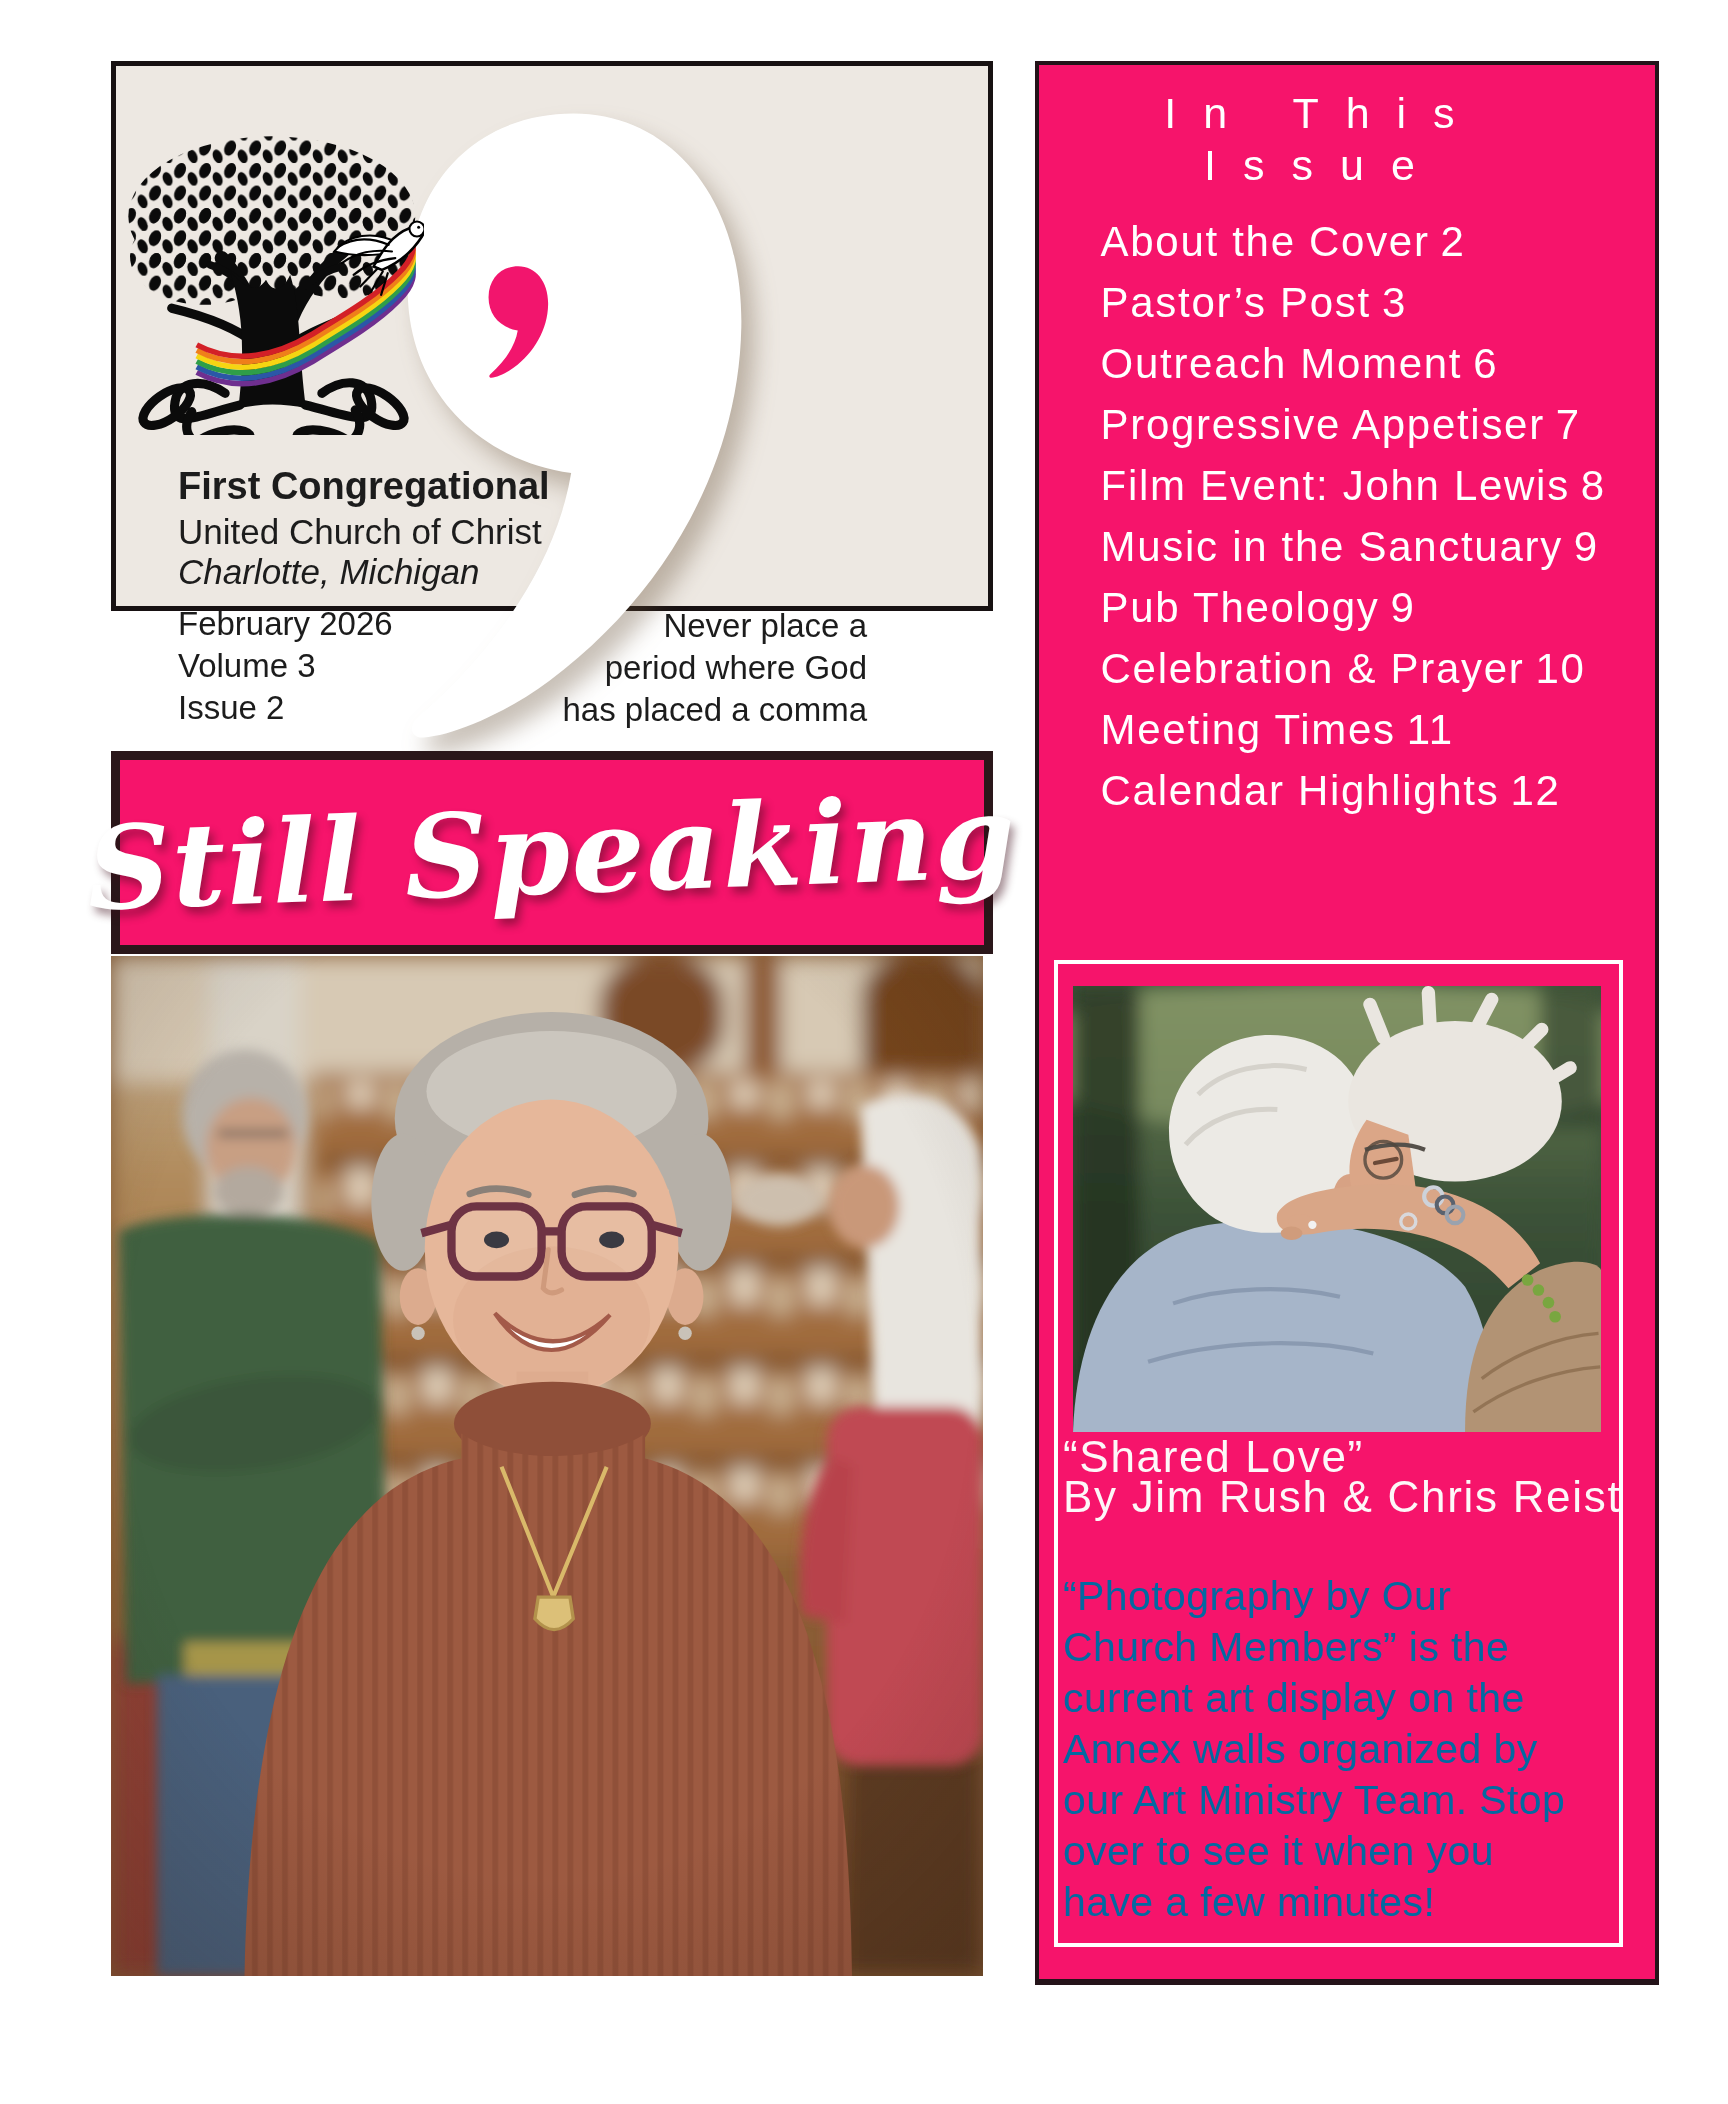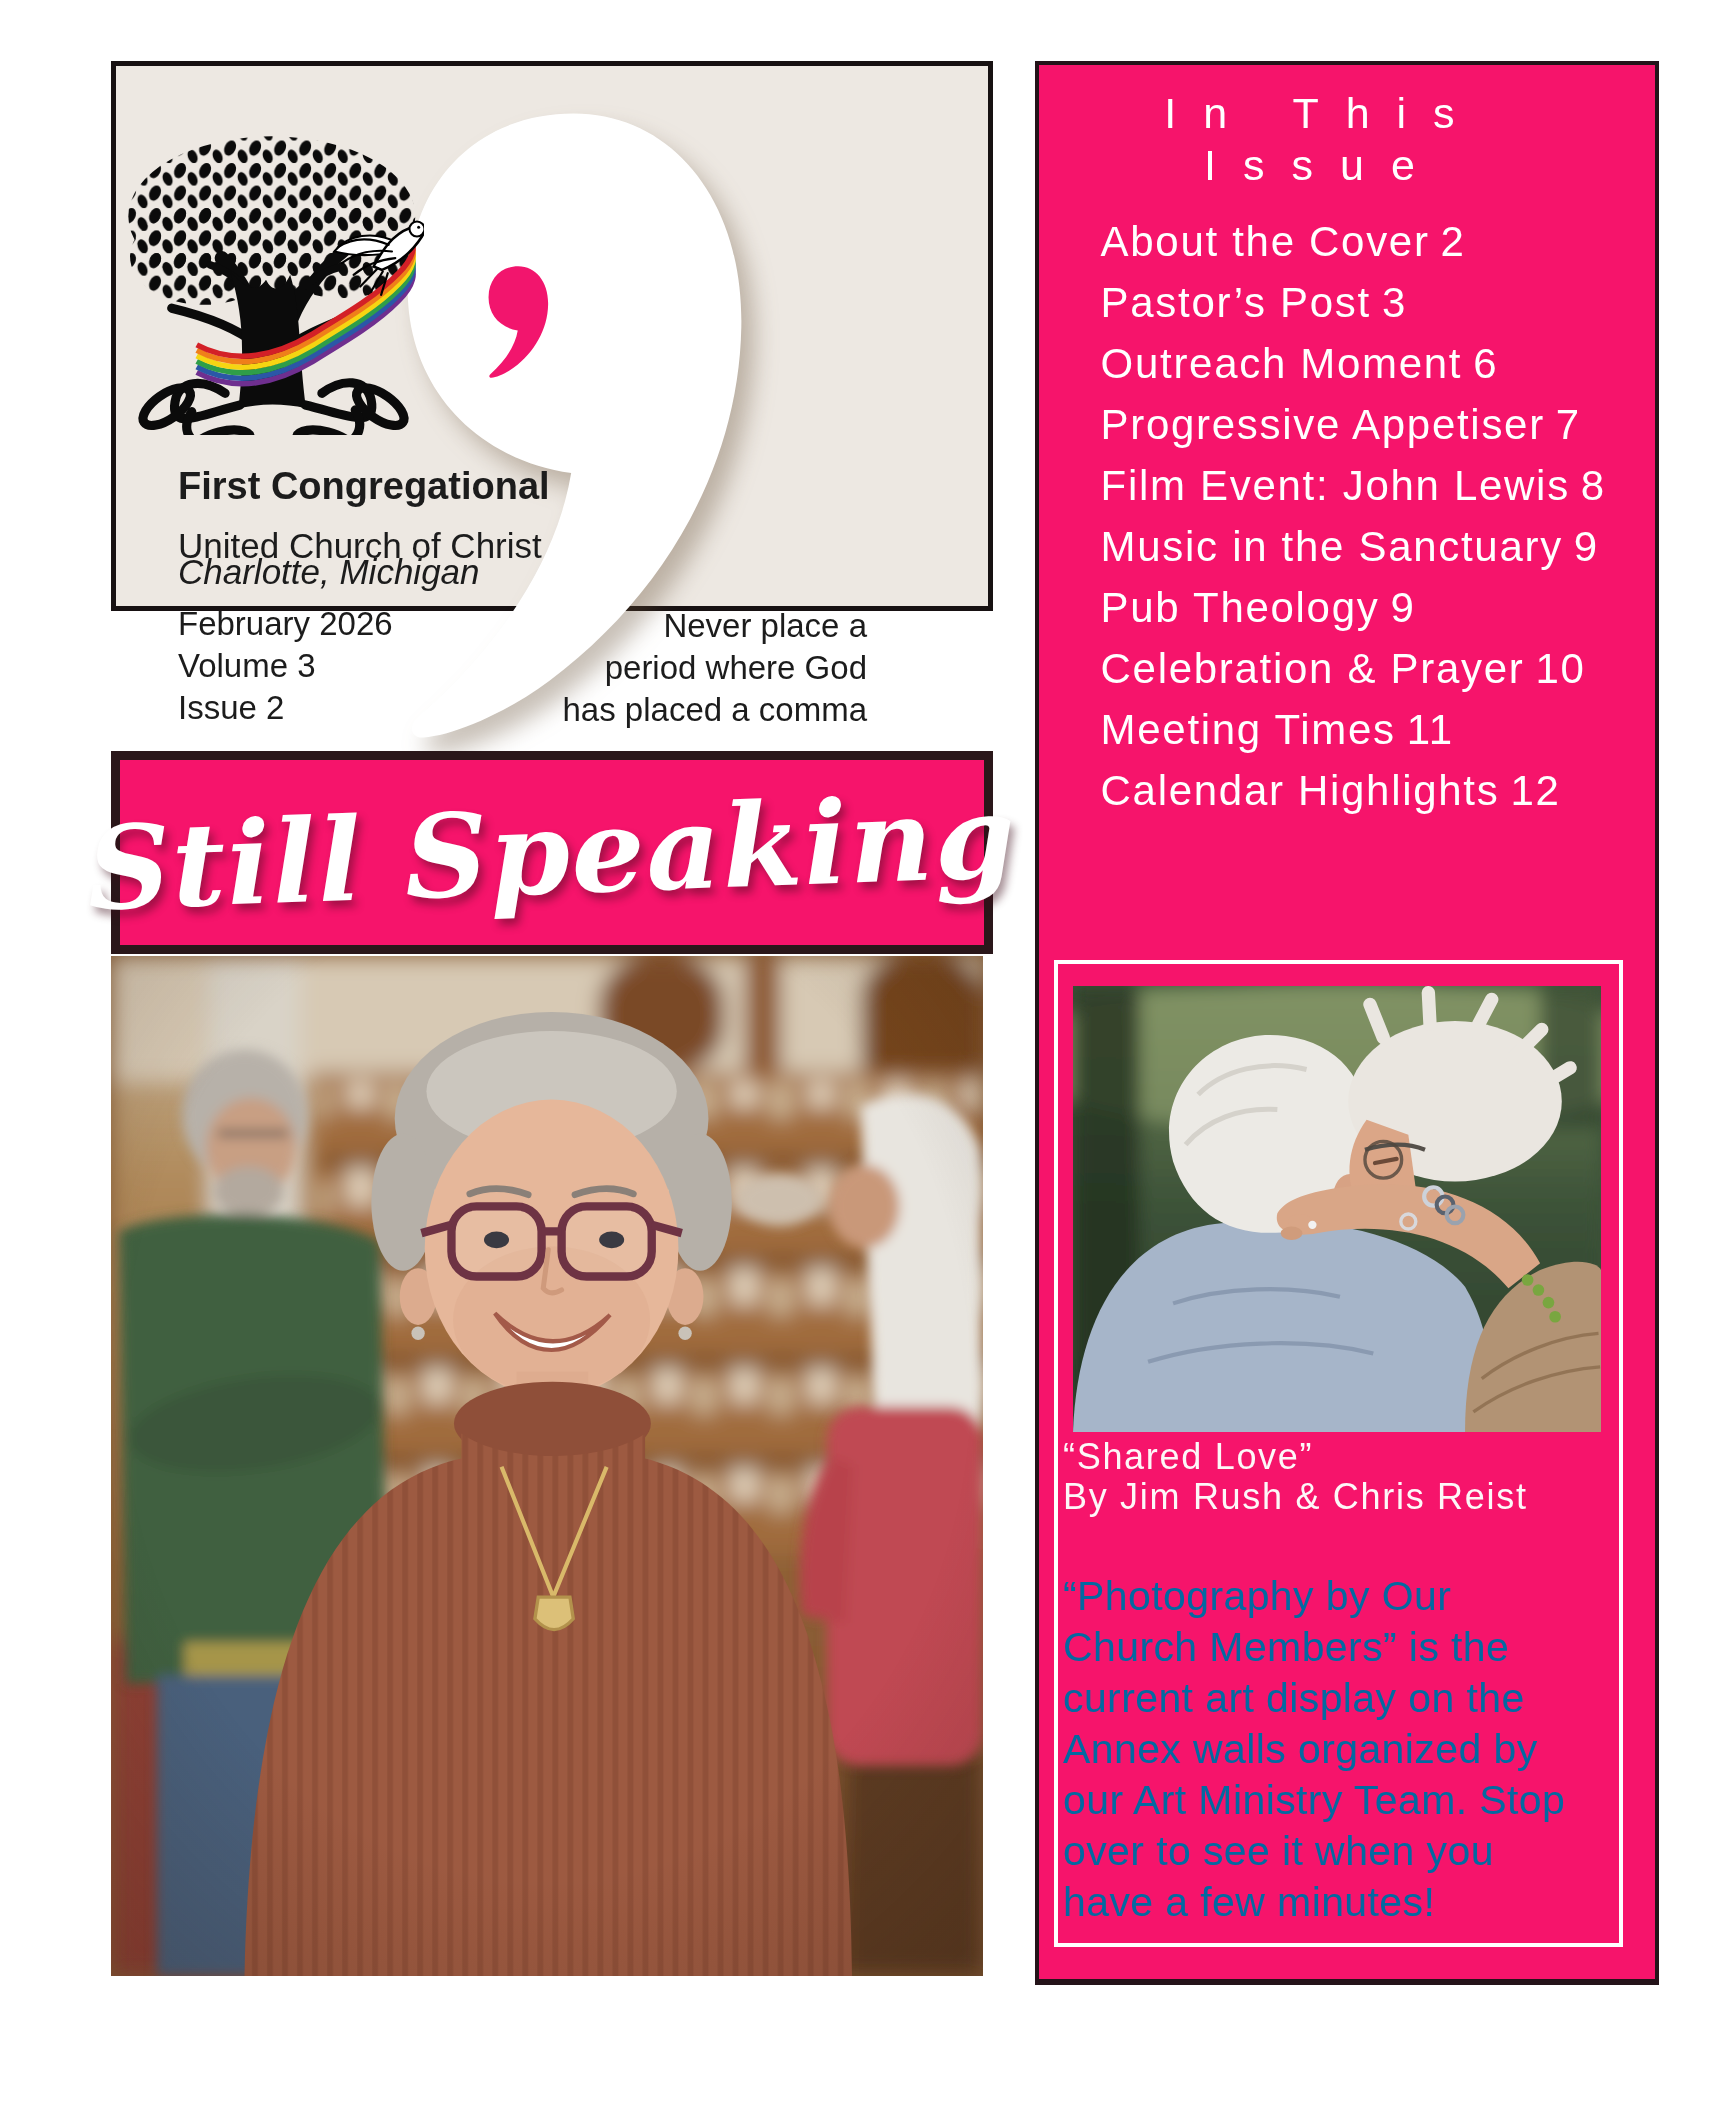--- a/index.html
+++ b/index.html
@@ -11,21 +11,21 @@
 
   
   .masthead-box{left:111px;top:61px;width:882px;height:550px;
     background:#EDE8E2;border:5.8px solid #171112;}
   .big-comma{left:255px;top:42px;width:392px;height:635px;
     filter:drop-shadow(13.4px 16.7px 11.7px rgba(96,74,50,.35));}
   .small-comma{left:366px;top:199px;width:70px;height:114px;}
   .logo{left:6.7px;top:52px;width:301px;height:317px;}
   .mh-text{color:#1c1c1c;}
   .org-name{left:62px;top:399px;font-size:38px;font-weight:700;}
-  .org-line2{left:62px;top:446px;font-size:35px;margin-top:14px;}
+  .org-line2{left:62px;top:446px;font-size:35px;}
   .org-line3{left:62px;top:486px;font-size:35px;font-style:italic;}
   .mh-date{left:62px;font-size:33px;}
   .motto{right:121px;top:539px;text-align:right;font-size:33px;line-height:42px;color:#1c1c1c;}
 
   
   .banner{left:111px;top:751px;width:882px;height:203px;background:#F6146B;
     border:9.2px solid #2A171A;display:flex;align-items:center;justify-content:center;}
   .banner-script{font-family:"DejaVu Serif",serif;font-style:italic;font-weight:700;
     font-size:115px;color:#ffffff;transform:rotate(-2deg);letter-spacing:1.7px;
     text-shadow:4.2px 6.7px 8.3px rgba(60,10,25,.45);}
@@ -41,21 +41,21 @@
     font-size:43px;font-weight:400;letter-spacing:27px;line-height:52px;}
   .toc{margin-top:20px;padding-left:27.6px;color:#ffffff;font-size:42px;
     line-height:61px;letter-spacing:1.7px;}
   .toc-item{white-space:nowrap;margin-left:34px;}
   .toc-page{margin-left:11px;}
 
   
   .frame{left:1054px;top:960px;width:569px;height:987px;border:4.2px solid #ffffff;}
   .hug-photo{left:15px;top:22px;width:528px;height:446px;overflow:hidden;background:#3c5238;}
   .hug-photo svg{display:block;width:100%;height:100%;}
-  .caption{left:5px;top:473px;color:#FDF7F8;font-size:36px;line-height:40px;letter-spacing:1.7px;}
+  .caption{left:5px;top:473px;color:#FDF7F8;font-size:44px;line-height:40px;letter-spacing:1.7px;}
   .note{left:5px;top:607px;color:#0369a1;font-size:41px;line-height:51px;letter-spacing:0.4px;}
 </style>
 </head>
 <body>
 
 <div class="abs masthead-box">
 
   <svg class="abs big-comma" viewBox="0 0 470 760">
     <path fill="#ffffff" d="M 243 6 C 362 6 447 112 444 262 C 441 428 352 583 214 686
       C 160 726 98 752 63 754 C 48 755 44 741 56 730 C 160 640 224 535 240 437

